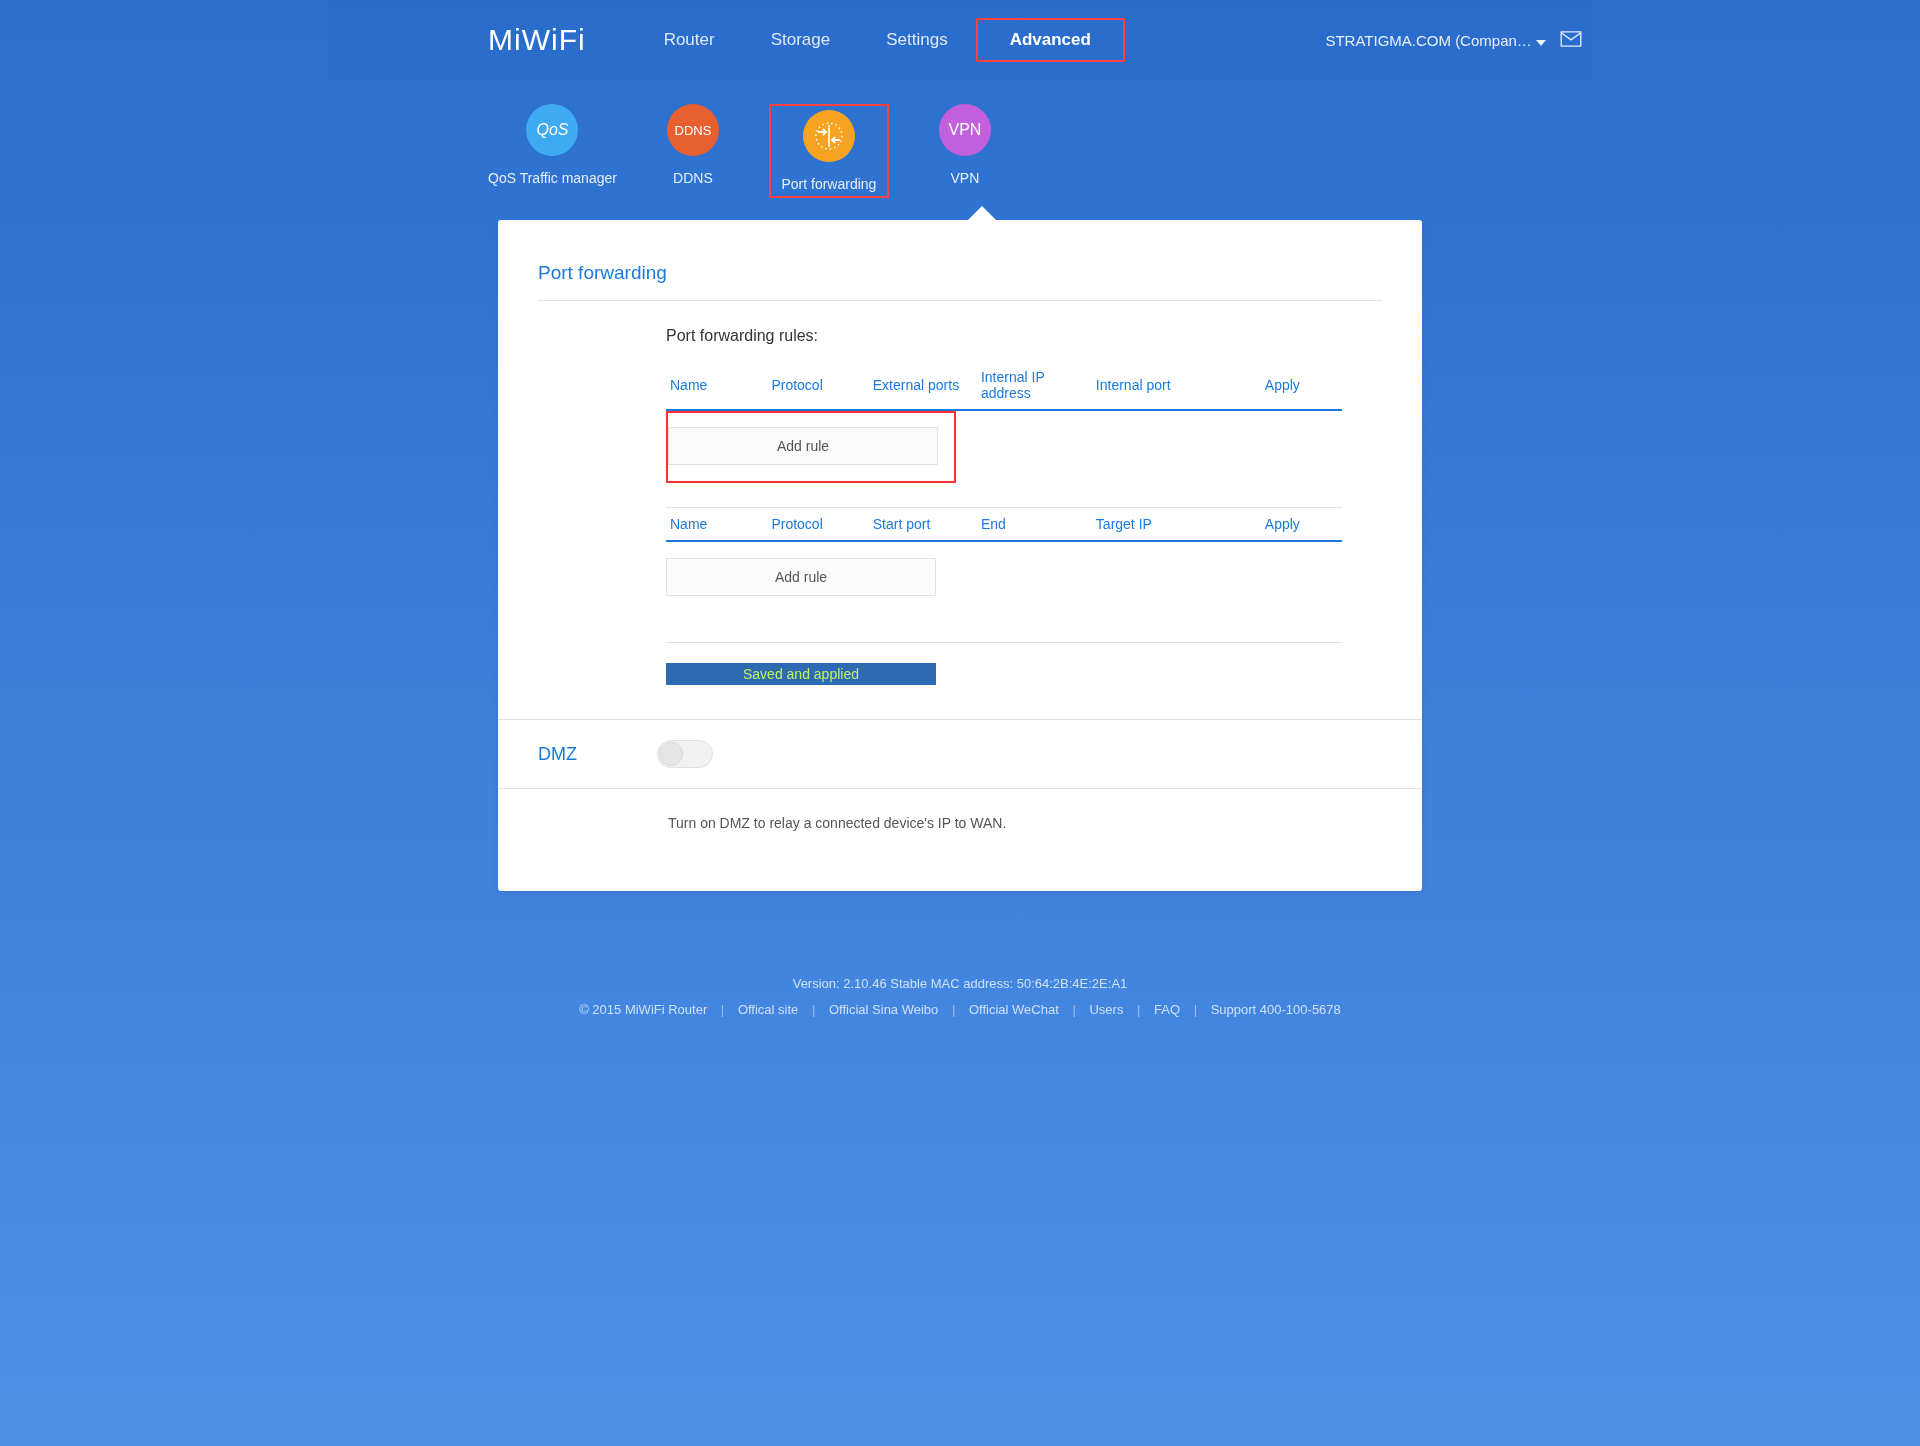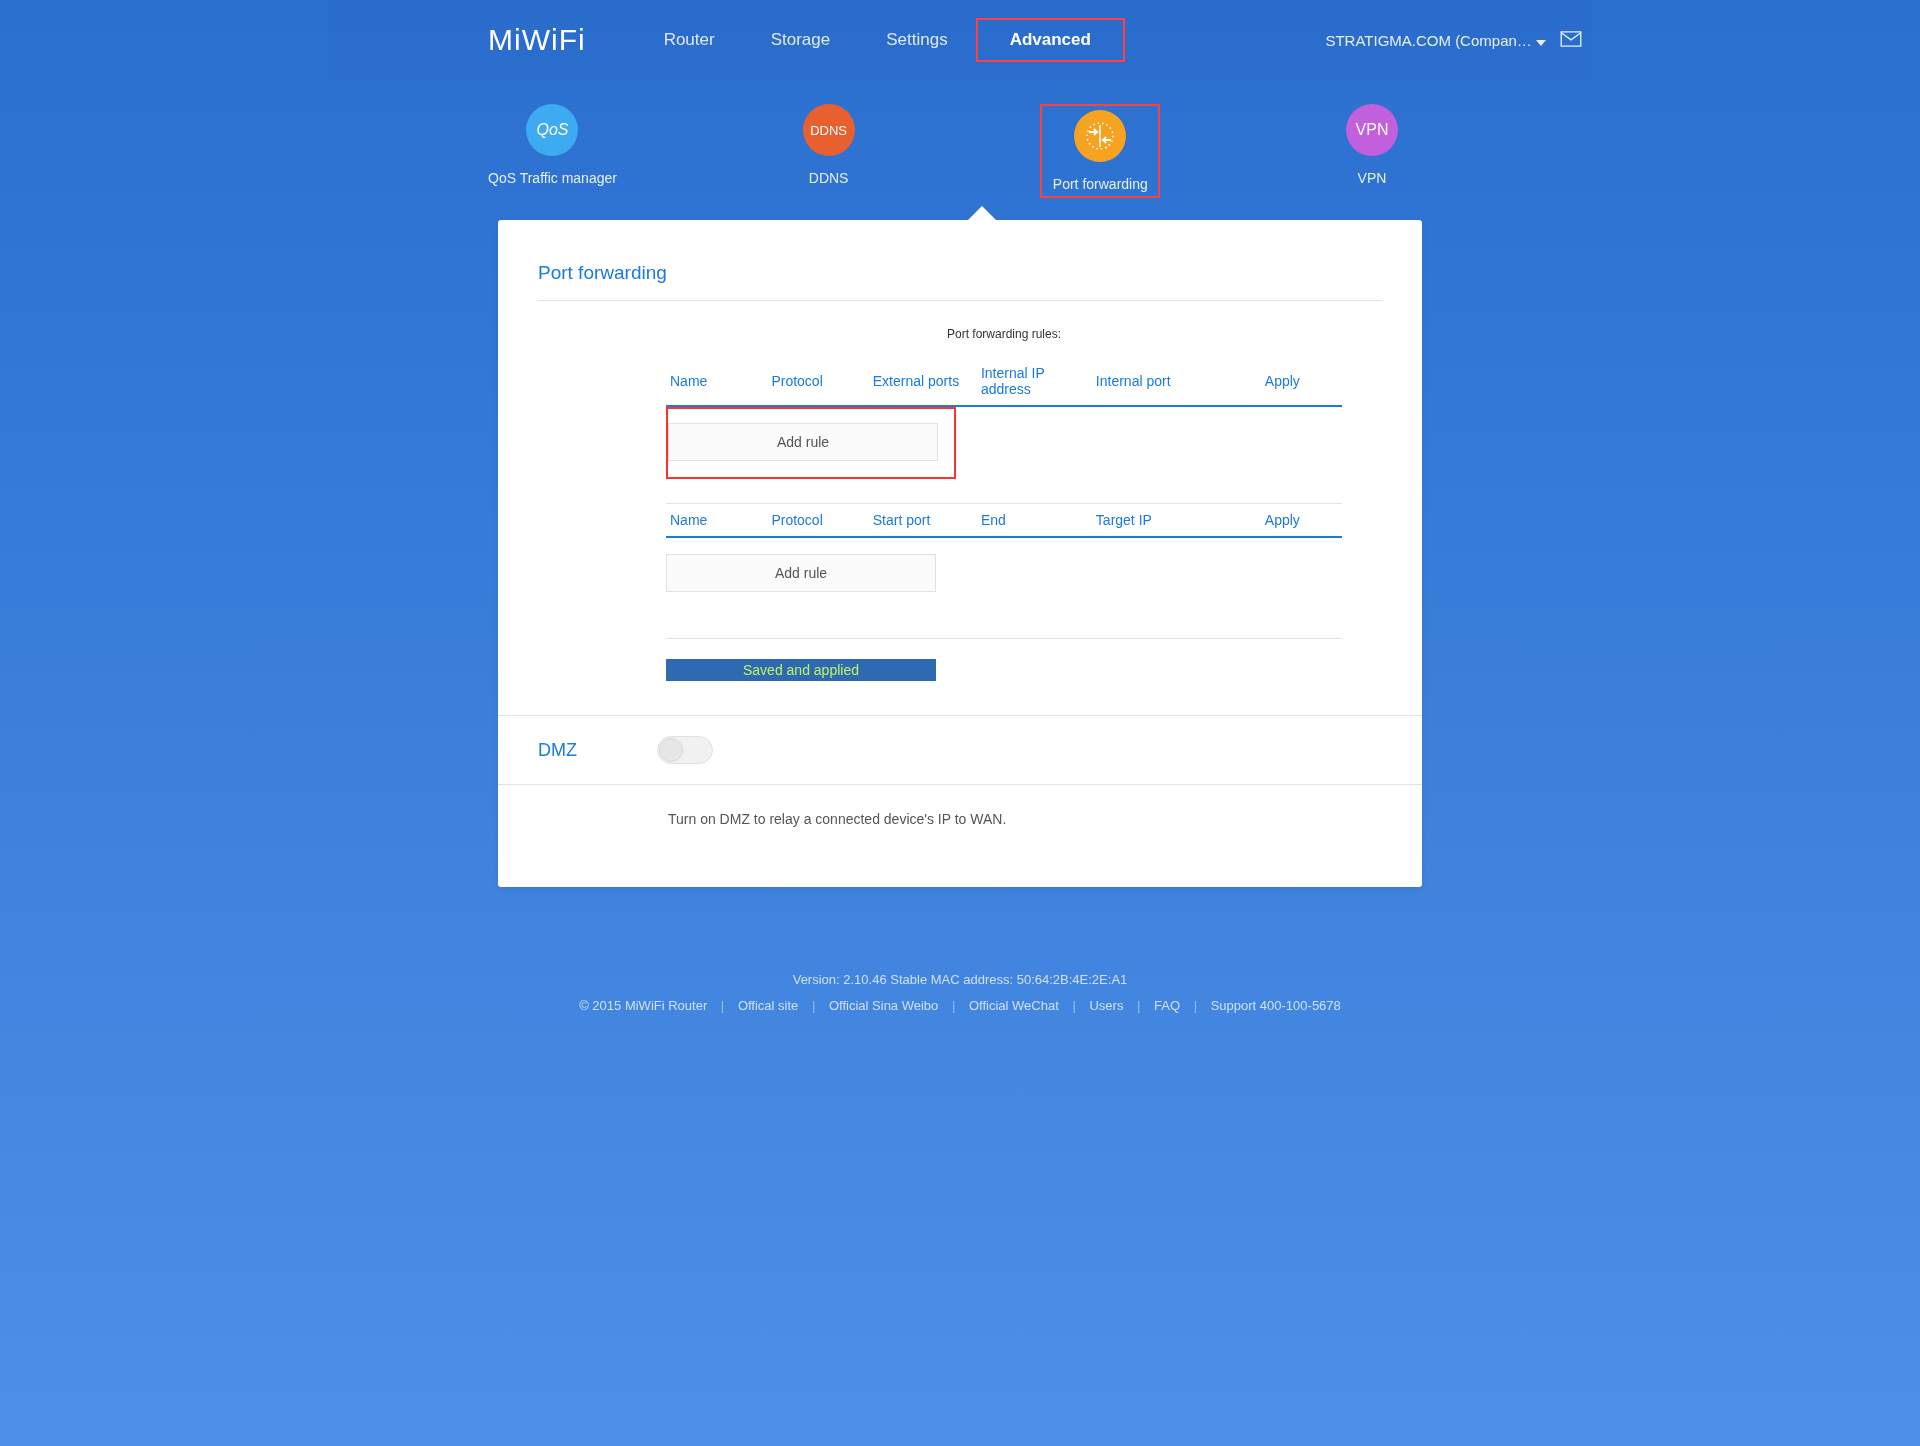--- a/index.html
+++ b/index.html
@@ -38,21 +38,21 @@
   }
   .chevron-down {
     display:inline-block; width:0; height:0;
     border-left:5px solid transparent; border-right:5px solid transparent;
     border-top:6px solid #e7effb;
   }
   .mail-icon { width:22px; height:16px; fill:#e7effb; }
 
   
   .subnav {
-    display: flex; justify-content: space-between;
+    display: flex; 
     padding: 24px 160px 8px 160px;
     gap: 16px;
   }
   .subnav-item {
     display: flex; flex-direction: column; align-items: center;
     gap: 14px; cursor: pointer; min-width: 120px;
   }
   .subnav-item.active-box { border: 2px solid #ff4040; padding: 4px 6px; }
   .circle {
     width: 52px; height: 52px; border-radius: 50%;
@@ -84,21 +84,21 @@
     background:#fff; border-radius:3px; margin: 0 170px 40px 170px;
     padding: 42px 0 60px 0;
     box-shadow: 0 2px 6px rgba(0,0,0,.08);
   }
   .section { padding: 0 40px; }
   .section-title {
     color:#1a7ae0; font-size:19px; padding-bottom:16px;
     border-bottom:1px solid #e2e2e2;
   }
   .inner { padding-left:128px; padding-right:40px; }
-  .subhead { font-size:12px; color:#333; margin: 26px 0 16px 0; text-align: center; }
+  .subhead { font-size:16px; color:#333; margin: 26px 0 16px 0; }
 
   table.rules { width:100%; border-collapse: collapse; }
   table.rules thead th {
     text-align:left; color:#1a7ae0; font-weight:400; font-size:14px;
     padding: 8px 4px;
   }
   table.rules thead tr { border-bottom:2px solid #1a7ae0; }
   .rules-bottom { border-bottom:1px solid #e2e2e2; padding-bottom:24px; }
 
   .add-rule-outer { padding:16px 0 22px 0; }

